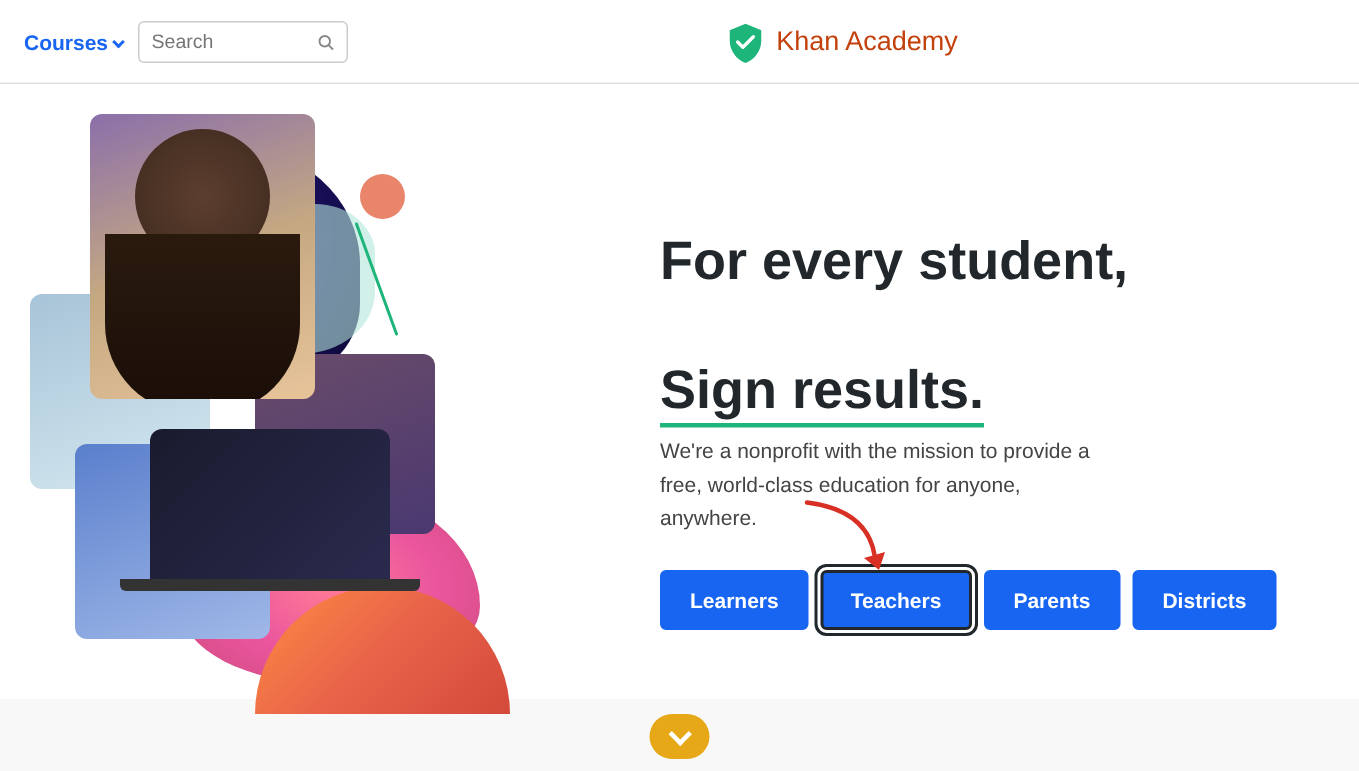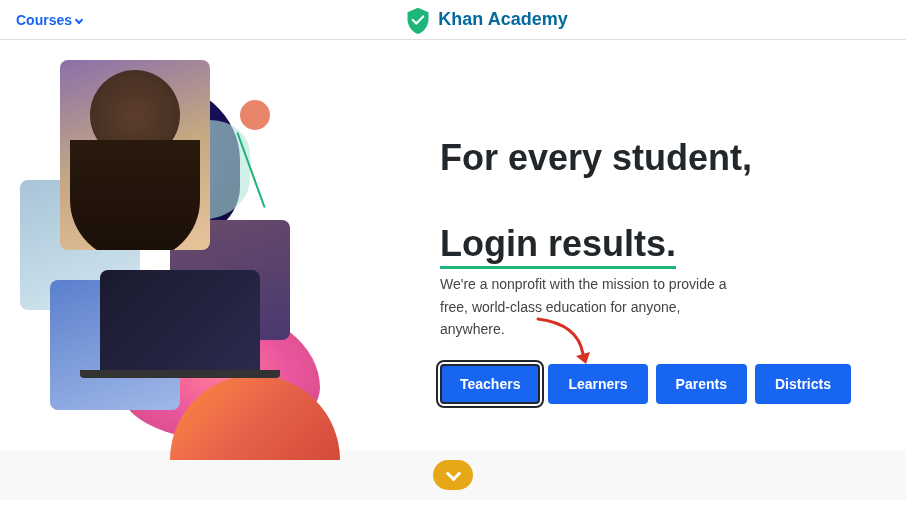--- a/index.html
+++ b/index.html
@@ -8,21 +8,21 @@
       background: #fff;
       width: 906px;
       min-height: 514px;
       overflow: hidden;
     }
 
     
     .navbar {
       display: flex;
       align-items: center;
-      height: 40px;
+      height: 56px;
       padding: 0 16px;
       border-bottom: 1px solid #e0e0e0;
       background: #fff;
     }
     .nav-left {
       display: flex;
       align-items: center;
       gap: 10px;
     }
     .courses-btn {
@@ -69,22 +69,22 @@
       justify-content: center;
       align-items: center;
       gap: 6px;
     }
     .logo-shield {
       width: 28px;
       height: 28px;
     }
     .logo-name {
       font-size: 18px;
-      font-weight: 700;
-      color: #0369a1;
+      font-weight: 400;
+      color: #c2410c;
       text-align: center;
     }
     .nav-right {
       display: flex;
       align-items: center;
       gap: 18px;
     }
     .nav-link {
       color: #1865f2;
       font-size: 14px;
@@ -382,20 +382,27 @@
   </style>
 </head>
 <body>
 
 <nav class="navbar">
   <div class="nav-left">
     <button class="courses-btn">
       <span>Courses</span>
       <span class="chevron"></span>
     </button>
+    <div class="search-box">
+      <input type="text" placeholder="Search" style="">
+      <svg class="search-icon-svg" width="14" height="14" viewBox="0 0 24 24" fill="none" stroke="#888" stroke-width="2.5">
+        <circle cx="11" cy="11" r="7"></circle>
+        <line x1="16.5" y1="16.5" x2="22" y2="22"></line>
+      </svg>
+    </div>
   </div>
 
   <div class="nav-center">
     <svg class="logo-shield" viewBox="0 0 32 32" fill="none">
       <path d="M16 2L4 7v8c0 7.5 5.1 14.5 12 17 6.9-2.5 12-9.5 12-17V7L16 2z" fill="#1db57a"></path>
       <path d="M10 16l4 4 8-8" stroke="#fff" stroke-width="2.5" stroke-linecap="round" stroke-linejoin="round"></path>
     </svg>
     <span class="logo-name">Khan Academy</span>
   </div>
 
@@ -418,35 +425,35 @@
     <div class="laptop-overlay"></div>
 
     <div class="shape-red-blob"></div>
     <div class="shape-orange-half"></div>
   </div>
 
   <div class="hero-right">
     <h1 class="hero-headline">
       <span>For every student,</span><br>
       <br>
-      <span class="underline-green">Login results.</span>
+      <span class="underline-green">Sign results.</span>
     </h1>
     <p class="hero-subtext">We're a nonprofit with the mission to provide a free, world-class education for anyone, anywhere.</p>
 
     <div class="cta-buttons">
 
       <div class="red-arrow">
         <svg width="70" height="50" viewBox="0 0 70 50">
           <path d="M 10 5 Q 50 10 55 40" stroke="#d93025" stroke-width="3" fill="none" stroke-linecap="round"></path>
           <polygon points="48,42 62,38 58,50" fill="#d93025"></polygon>
         </svg>
       </div>
 
+      <button class="cta-btn cta-btn-learners">Learners</button>
       <button class="cta-btn cta-btn-teachers">Teachers</button>
-      <button class="cta-btn cta-btn-learners">Learners</button>
       <button class="cta-btn cta-btn-parents">Parents</button>
       <button class="cta-btn cta-btn-districts">Districts</button>
     </div>
   </div>
 
   <div class="bottom-bar">
     <button class="scroll-btn">
       <span class="scroll-chevron"></span>
     </button>
   </div>

